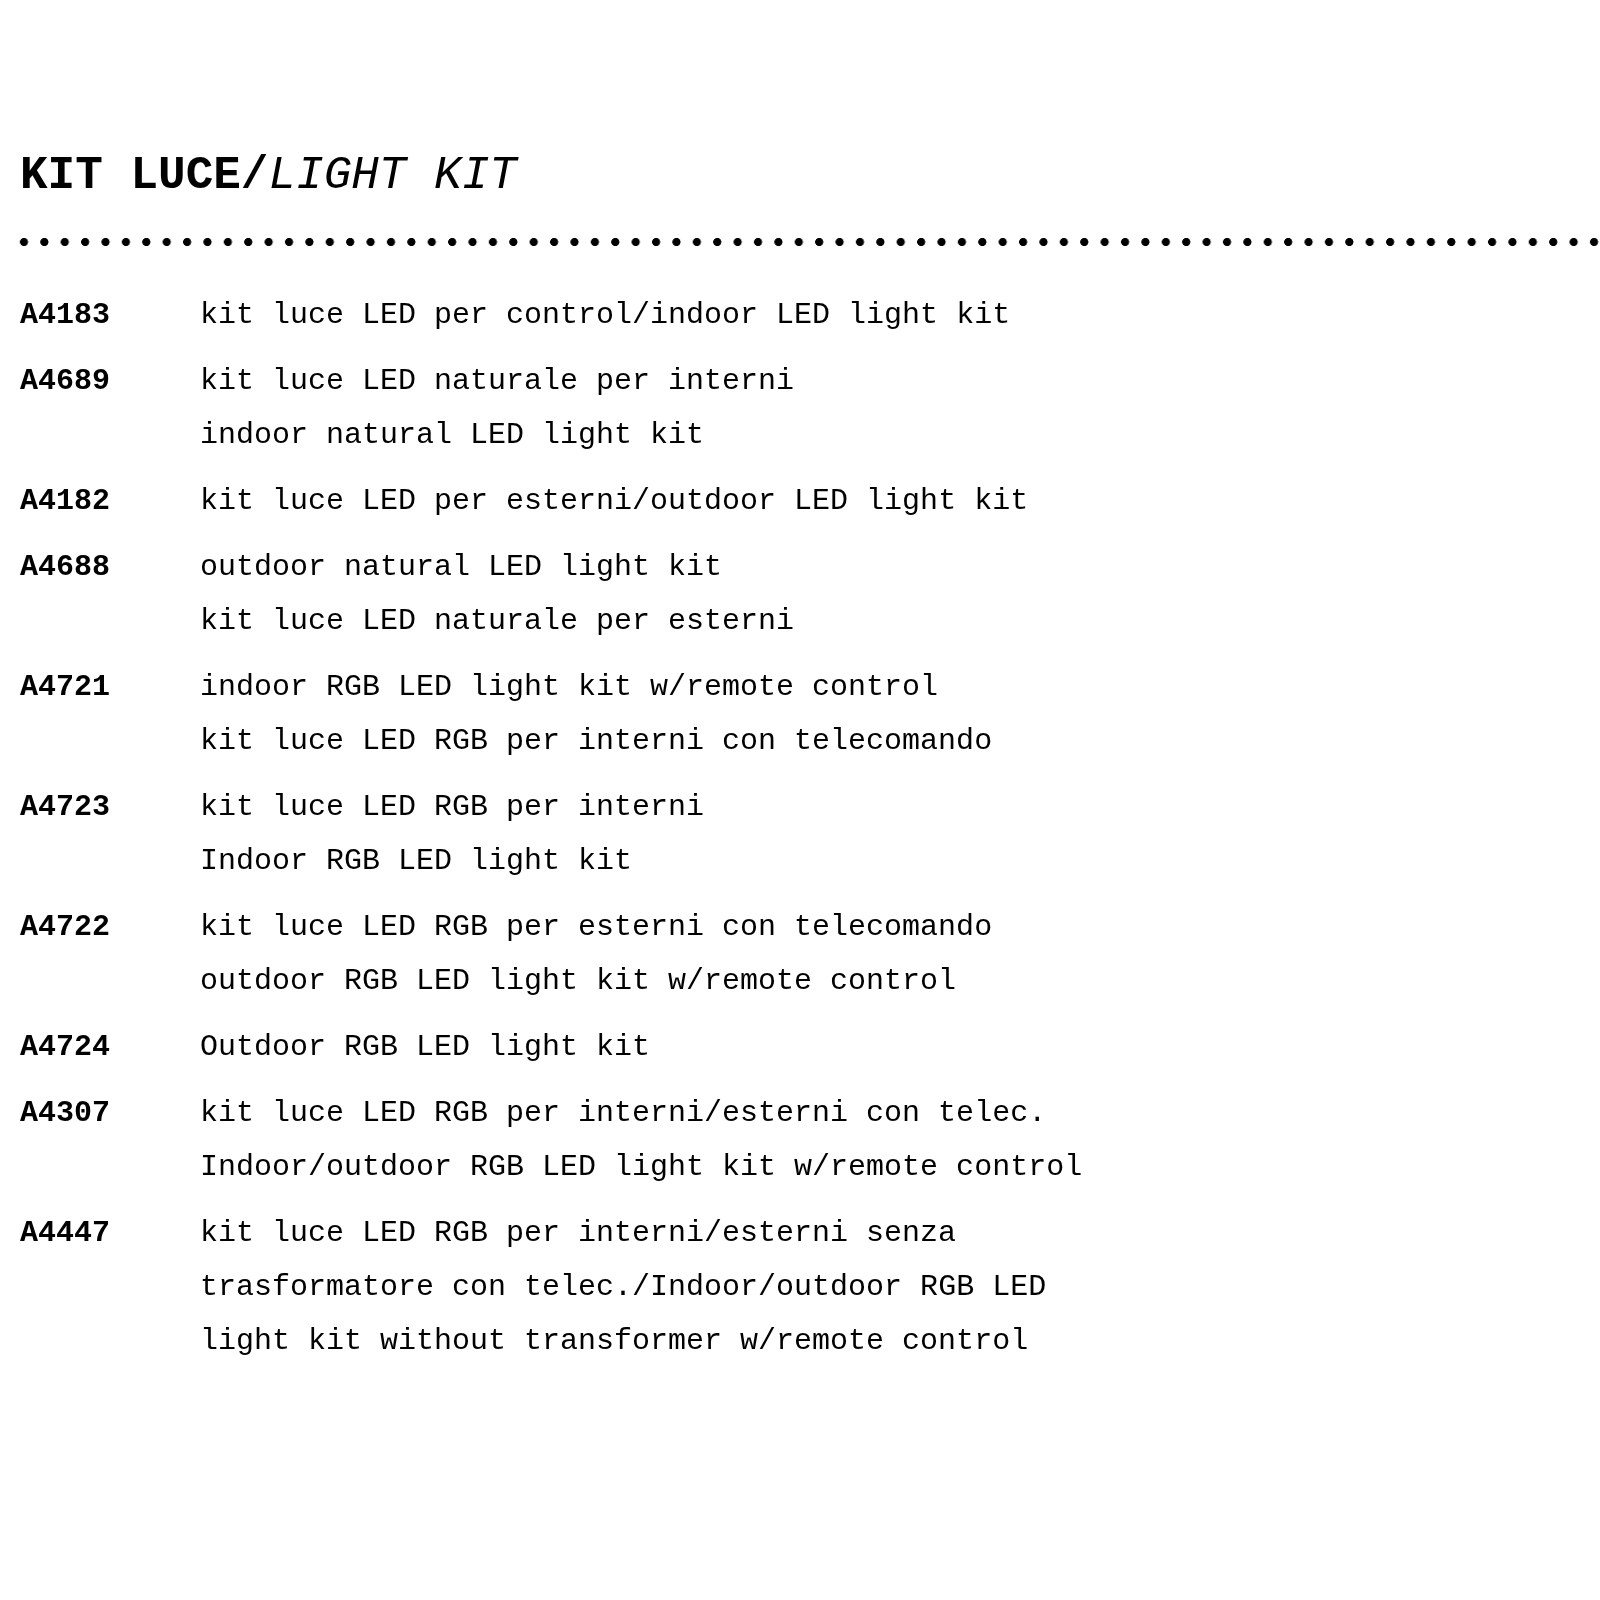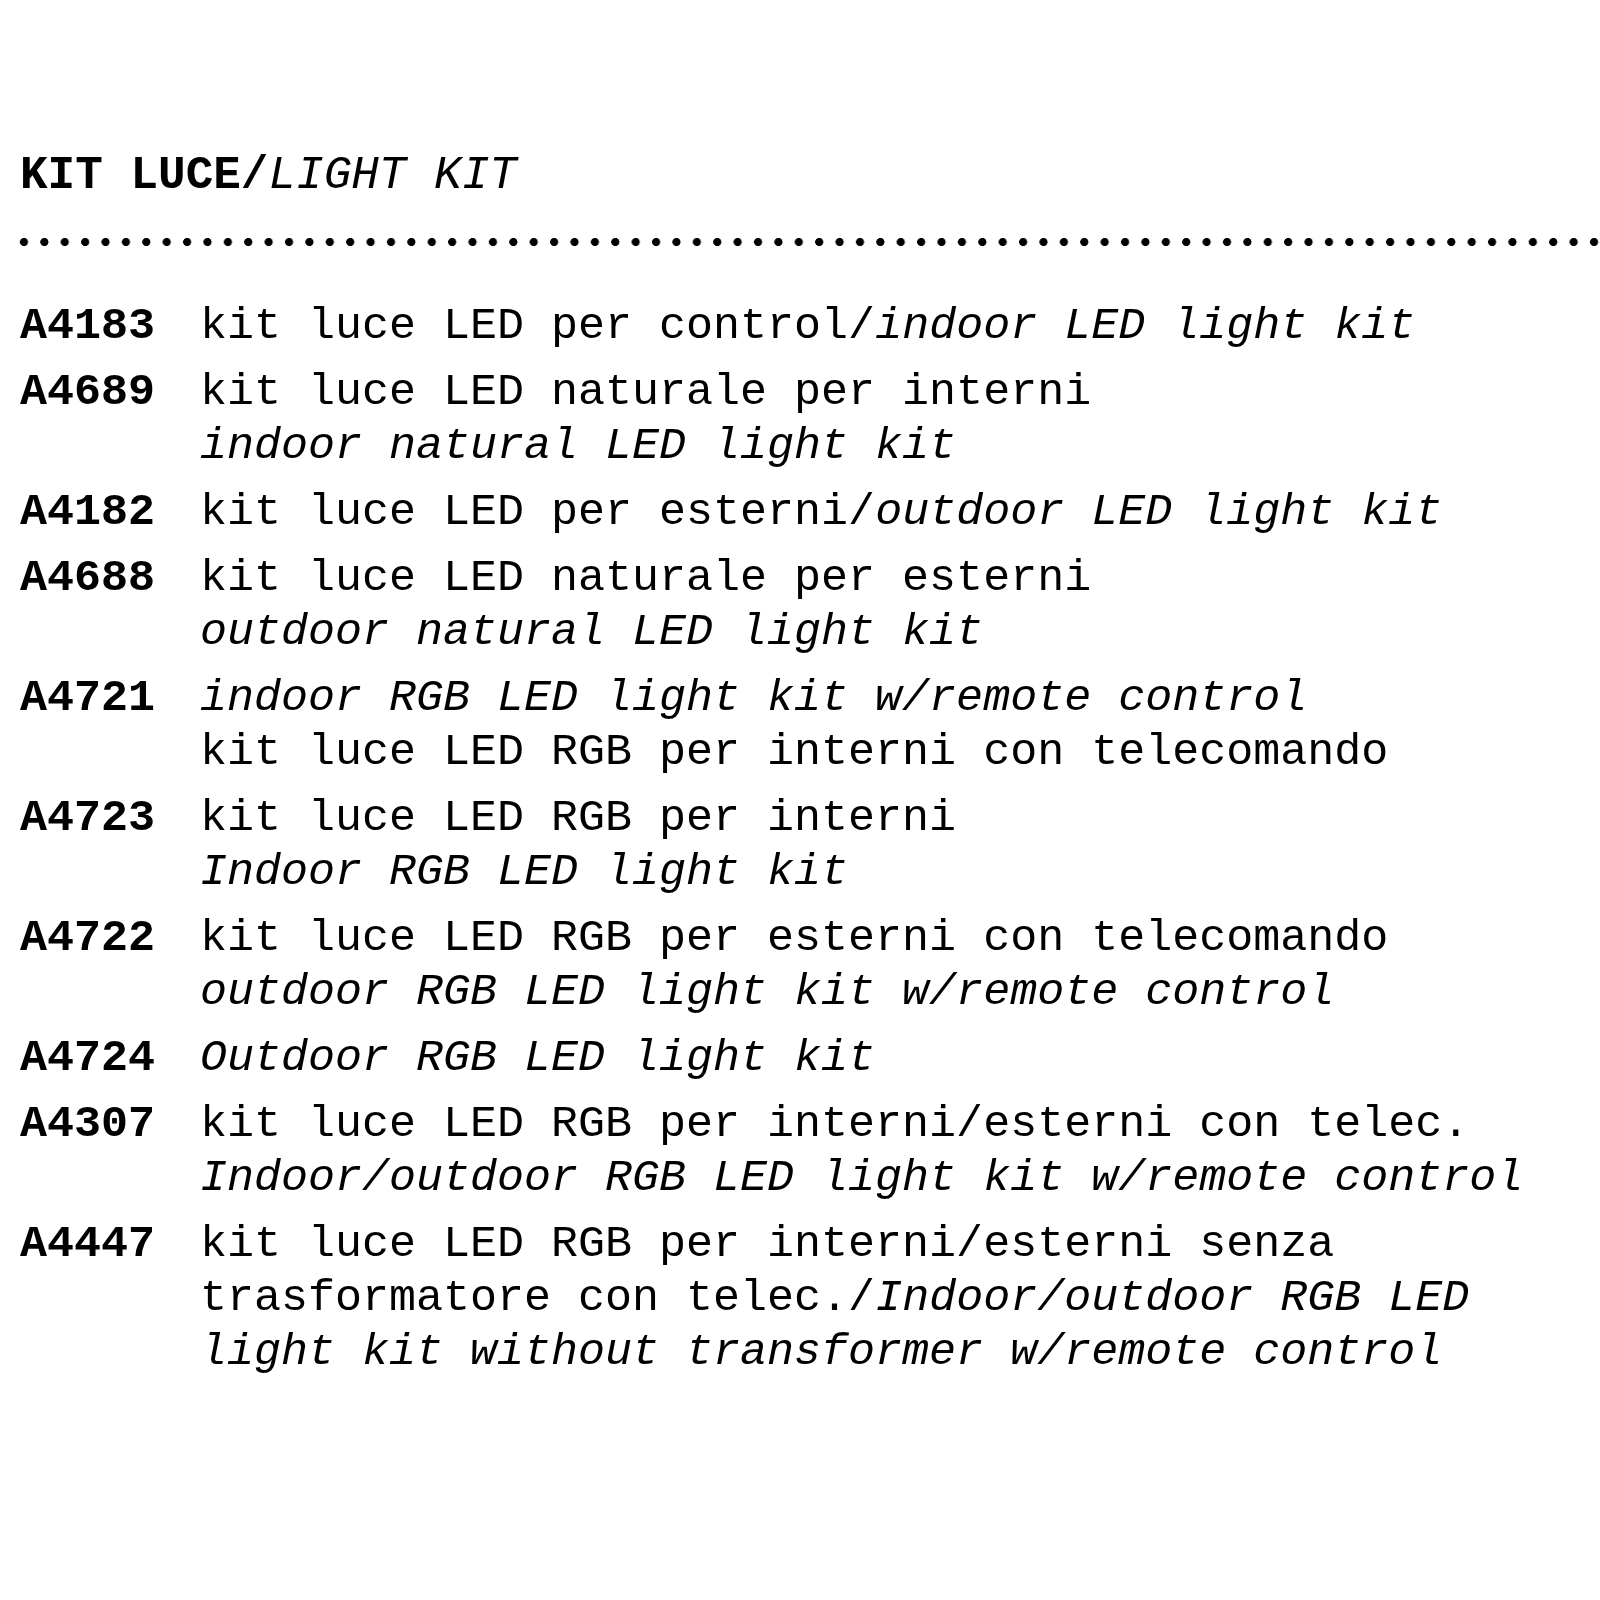--- a/index.html
+++ b/index.html
@@ -36,43 +36,42 @@
   .divider {
     margin-top: 32px;
     margin-left: -6px;
     width: 1586px;
     height: 12px;
     background-image: radial-gradient(circle at 10px 6px, #000000 3.7px, transparent 4.4px);
     background-size: 20.4px 12px;
     background-repeat: repeat-x;
   }
   .entries {
-    margin-top: 52px;
-    font-size: 45px;
+    margin-top: 40px;
+    font-size: 30px;
     line-height: 54px;
   }
   .entry {
     display: flex;
     align-items: flex-start;
     margin-bottom: 12px;
   }
   .code {
     flex: 0 0 180px;
     width: 180px;
     font-weight: bold;
     white-space: nowrap;
   }
   .desc {
     flex: 1 1 auto;
   }
   .line {
     white-space: nowrap;
   }
   .seg.italic {
-    font-style: italic;
   }
 </style>
 </head>
 <body>
 
 <div class="page">
   <h1 class="title"><span class="t-it">KIT LUCE/</span><span class="t-en">LIGHT KIT</span></h1>
 
   <div class="divider"></div>
 
@@ -92,22 +91,22 @@
       </div>
       <div class="entry">
         <div class="code">A4182</div>
         <div class="desc">
           <div class="line"><span class="seg">kit luce LED per esterni/</span><span class="seg italic">outdoor LED light kit</span></div>
         </div>
       </div>
       <div class="entry">
         <div class="code">A4688</div>
         <div class="desc">
+          <div class="line"><span class="seg italic">outdoor natural LED light kit</span></div>
           <div class="line"><span class="seg">kit luce LED naturale per esterni</span></div>
-          <div class="line"><span class="seg italic">outdoor natural LED light kit</span></div>
         </div>
       </div>
       <div class="entry">
         <div class="code">A4721</div>
         <div class="desc">
           <div class="line"><span class="seg italic">indoor RGB LED light kit w/remote control</span></div>
           <div class="line"><span class="seg">kit luce LED RGB per interni con telecomando</span></div>
         </div>
       </div>
       <div class="entry">

